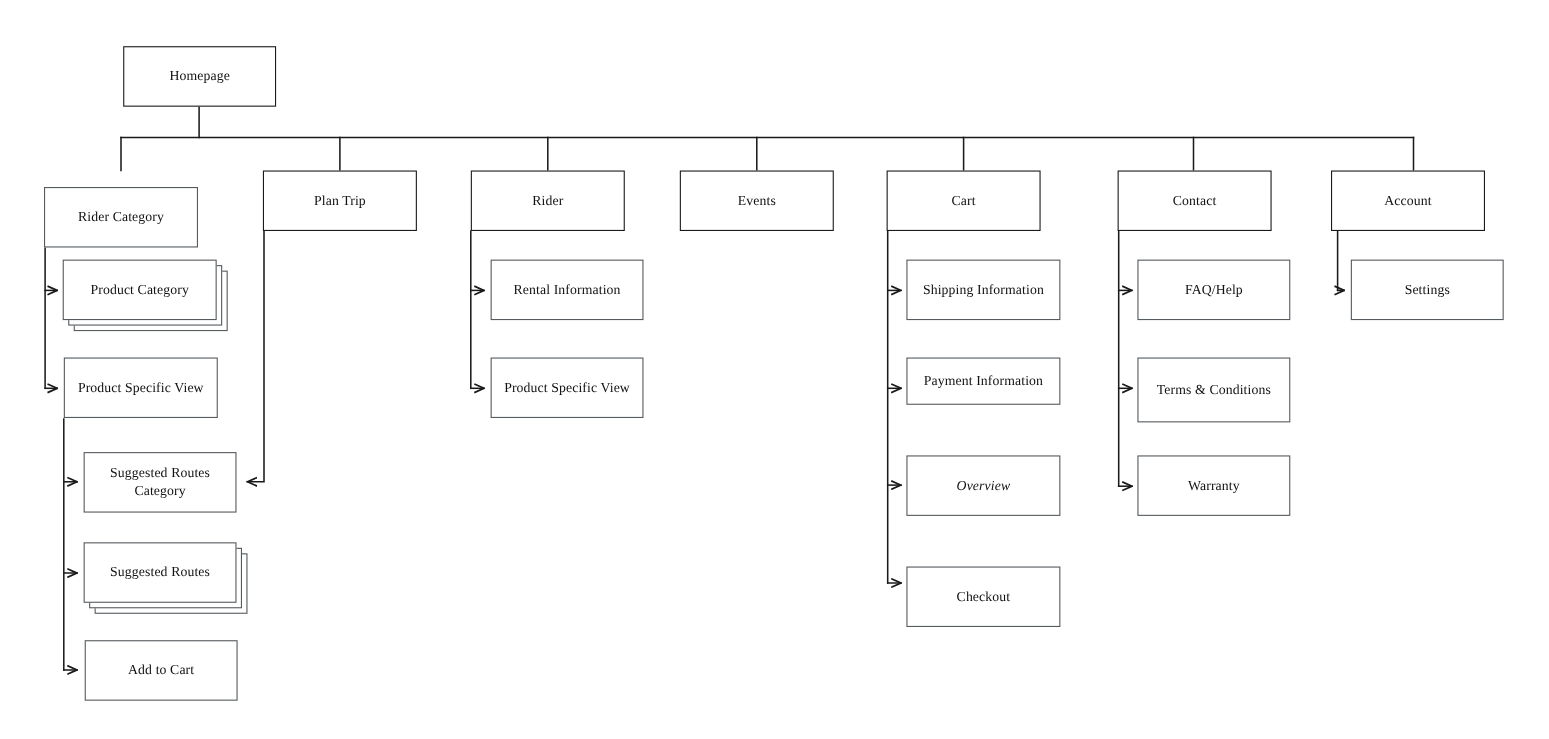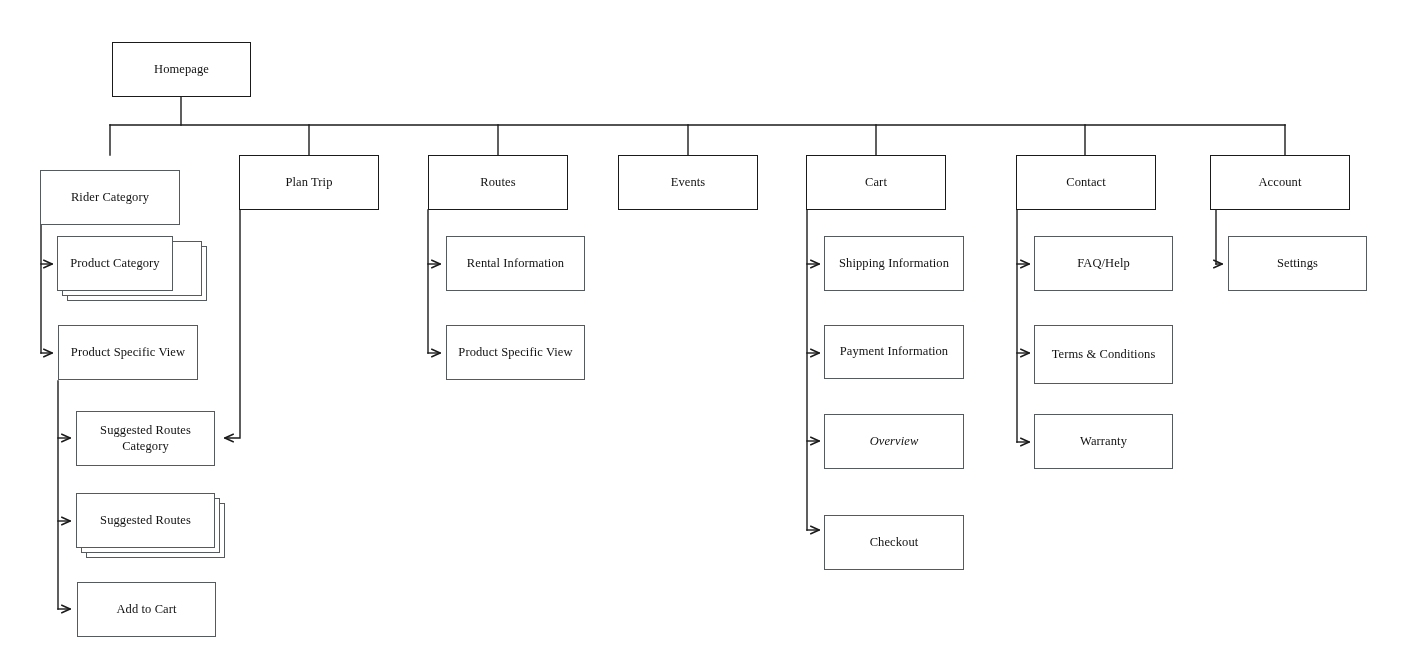--- a/index.html
+++ b/index.html
@@ -123,42 +123,42 @@
 
   <div class="node" style="left:40px; top:170px; width:140px; height:55px;">
     <span class="node-label">Rider Category</span>
   </div>
 
   <div class="node dark" style="left:239px; top:155px; width:140px; height:55px;">
     <span class="node-label">Plan Trip</span>
   </div>
 
   <div class="node dark" style="left:428px; top:155px; width:140px; height:55px;">
-    <span class="node-label">Routes</span>
+    <span class="node-label">Rider</span>
   </div>
 
   <div class="node dark" style="left:618px; top:155px; width:140px; height:55px;">
     <span class="node-label">Events</span>
   </div>
 
   <div class="node dark" style="left:806px; top:155px; width:140px; height:55px;">
     <span class="node-label">Cart</span>
   </div>
 
   <div class="node dark" style="left:1016px; top:155px; width:140px; height:55px;">
     <span class="node-label">Contact</span>
   </div>
 
   <div class="node dark" style="left:1210px; top:155px; width:140px; height:55px;">
     <span class="node-label">Account</span>
   </div>
 
   <div class="stack-layer l2" style="left:67px; top:246px; width:140px; height:55px;"></div>
   <div class="stack-layer" style="left:62px; top:241px; width:140px; height:55px;"></div>
-  <div class="node" style="left:57px; top:236px; width:116px; height:55px;">
+  <div class="node" style="left:57px; top:236px; width:140px; height:55px;">
     <span class="node-label">Product Category</span>
   </div>
 
   <div class="node" style="left:58px; top:325px; width:140px; height:55px;">
     <span class="node-label">Product Specific View</span>
   </div>
 
   <div class="node" style="left:76px; top:411px; width:139px; height:55px;">
     <span class="node-label">Suggested Routes Category</span>
   </div>
@@ -178,21 +178,21 @@
   </div>
 
   <div class="node" style="left:446px; top:325px; width:139px; height:55px;">
     <span class="node-label">Product Specific View</span>
   </div>
 
   <div class="node" style="left:824px; top:236px; width:140px; height:55px;">
     <span class="node-label">Shipping Information</span>
   </div>
 
-  <div class="node" style="left:824px; top:325px; width:140px; height:54px;">
+  <div class="node" style="left:824px; top:325px; width:140px; height:43px;">
     <span class="node-label">Payment Information</span>
   </div>
 
   <div class="node" style="left:824px; top:414px; width:140px; height:55px;font-style:italic;">
     <span class="node-label">Overview</span>
   </div>
 
   <div class="node" style="left:824px; top:515px; width:140px; height:55px;">
     <span class="node-label">Checkout</span>
   </div>

